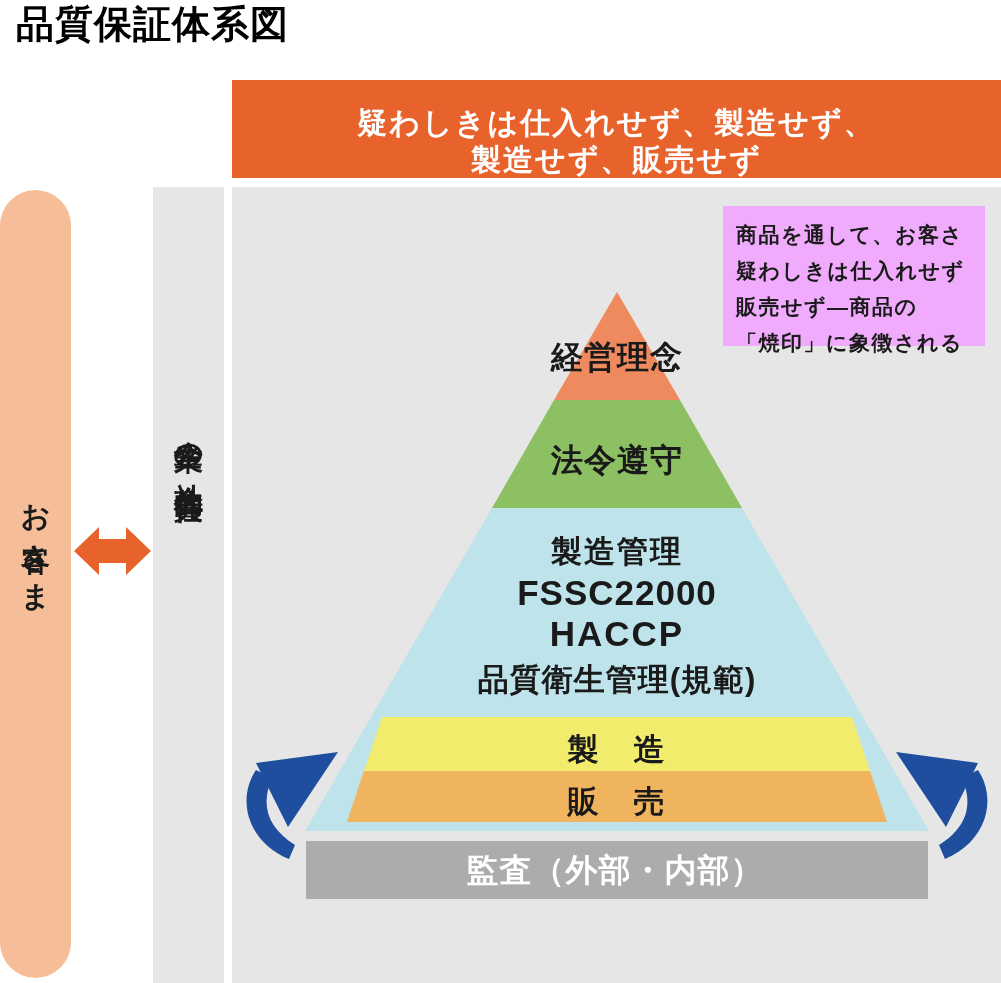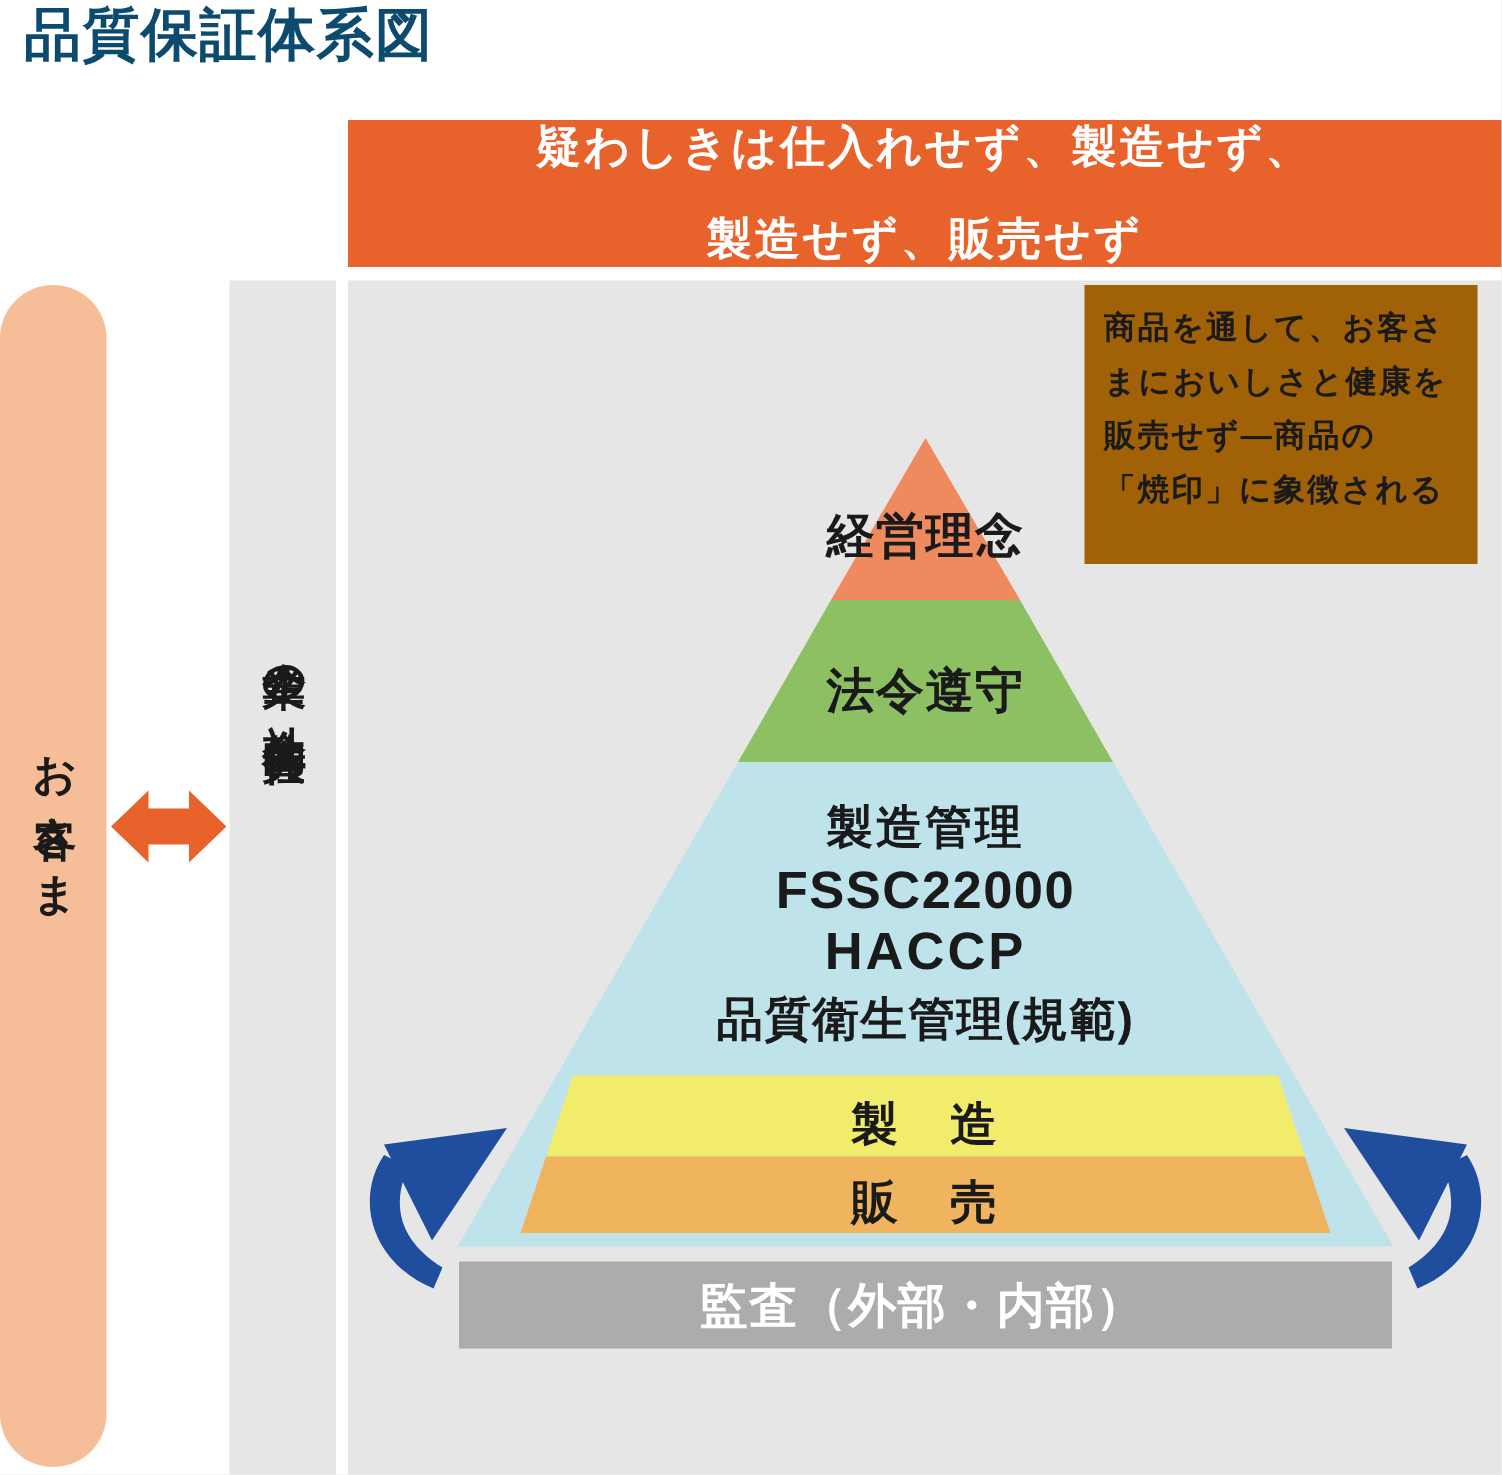--- a/index.html
+++ b/index.html
@@ -7,29 +7,29 @@
     width:1001px;height:983px;position:relative;background:#ffffff;
     overflow:hidden;
     font-family:"Liberation Sans","DejaVu Sans",sans-serif;
     -webkit-font-smoothing:antialiased;
   }
   .abs{position:absolute;}
 
   
   #page-title{
     left:16px;top:0px;
-    font-size:38px;font-weight:800;letter-spacing:1px;color:#0c4a6e;
+    font-size:38px;font-weight:800;letter-spacing:1px;color:#000000;
     line-height:48px;white-space:nowrap;
   }
 
   
   #policy-banner{
     left:232px;top:80px;width:769px;height:98px;
     background:#E8622C;color:#ffffff;
-    display:flex;flex-direction:column;align-items:center;justify-content:space-between;
+    display:flex;flex-direction:column;align-items:center;justify-content:flex-end;
     font-size:30px;font-weight:700;letter-spacing:2px;line-height:37px;
     text-align:center;
   }
 
   
   #main-panel{
     left:232px;top:187px;width:769px;height:796px;
     background:#E6E6E6;
   }
 
@@ -54,22 +54,22 @@
   }
   #customers-bar .v-label{
     margin-top:293px;
     writing-mode:vertical-rl;text-orientation:upright;
     font-size:29px;font-weight:700;letter-spacing:4px;color:#1a1a1a;
     line-height:71px;
   }
 
   
   #note-box{
-    left:723px;top:190px;width:262px;height:186px;
-    background:#a16207;box-sizing:border-box;
+    left:723px;top:206px;width:262px;height:140px;
+    background:#f0abfc;box-sizing:border-box;
     padding:11px 12px 0 13px;
     z-index:5;
   }
   #note-box .note-line{
     font-size:21px;font-weight:700;color:#1a1a1a;
     line-height:36px;letter-spacing:1.5px;white-space:nowrap;
   }
 
   
   #diagram-svg{left:0;top:0;z-index:3;pointer-events:none;}
@@ -93,21 +93,21 @@
 <div class="abs" id="csr-strip">
   <div class="v-label">企業の社会的責任</div>
 </div>
 
 <div class="abs" id="customers-bar">
   <div class="v-label">お客さま</div>
 </div>
 
 <div class="abs" id="note-box">
   <div class="note-line">商品を通して、お客さ</div>
-  <div class="note-line">まにおいしさと健康を</div>
+  <div class="note-line">疑わしきは仕入れせず</div>
   <div class="note-line">販売せず―商品の</div>
   <div class="note-line">「焼印」に象徴される</div>
 </div>
 
 <svg class="abs" id="diagram-svg" width="1001" height="983" viewBox="0 0 1001 983" xmlns="http://www.w3.org/2000/svg">
 
   <polygon points="74,551 99,527 99,539 126,539 126,527 151,551 126,575 126,563 99,563 99,575" fill="#E8622C"></polygon>
 
   <polygon points="617,292 680,400 554,400" fill="#EF8A5E"></polygon>
 

